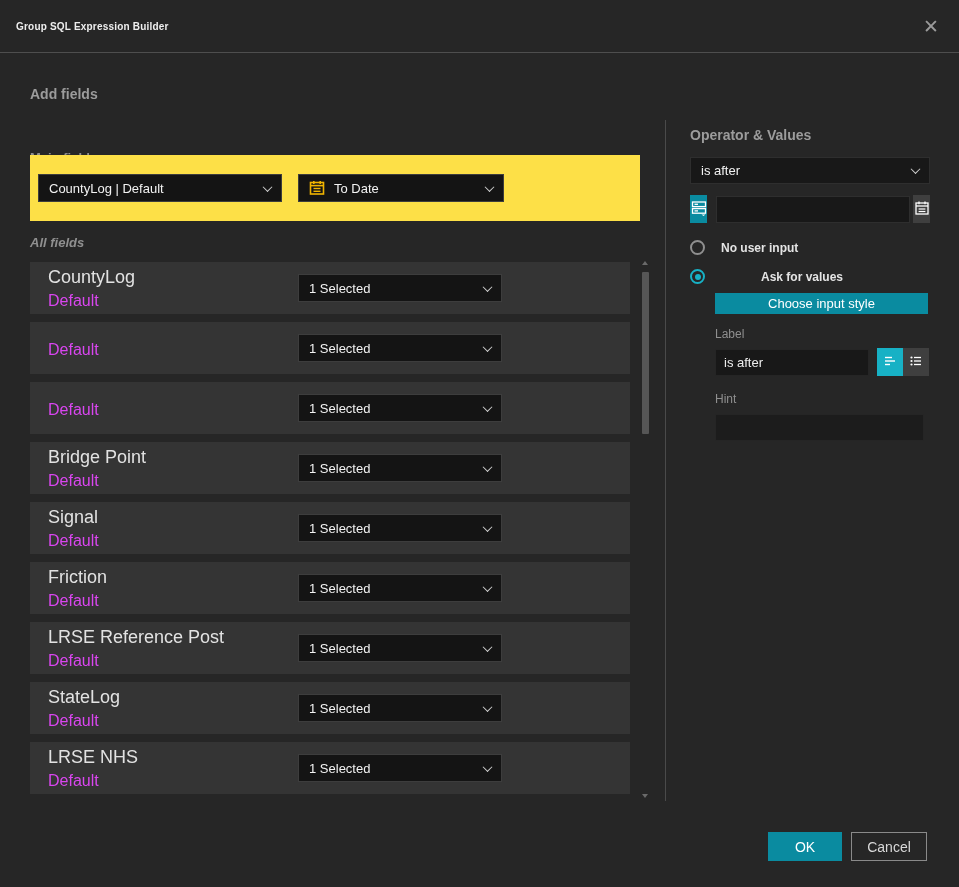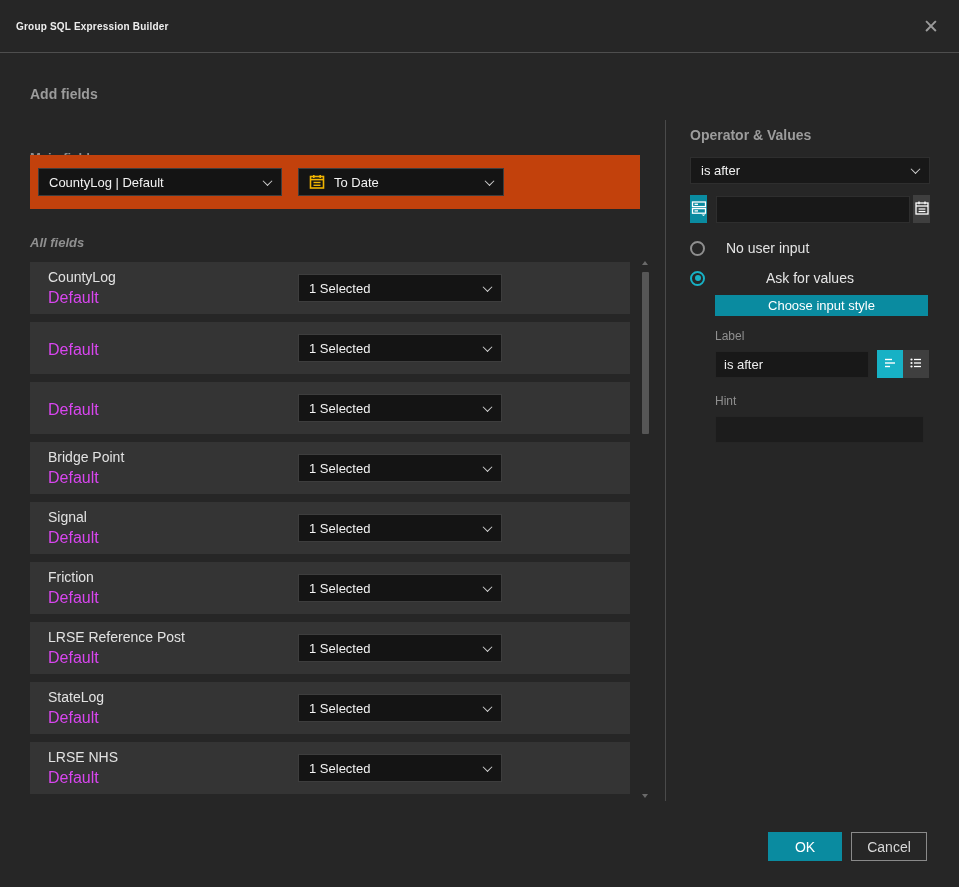--- a/index.html
+++ b/index.html
@@ -9,33 +9,33 @@
   
   .header { height:53px; display:flex; align-items:center; padding:0 16px; border-bottom:1px solid #4e4e4e; }
   .title { font-size:10px; font-weight:bold; color:#eeeeee; letter-spacing:.2px; }
   .close-btn { margin-left:auto; color:#9a9a9a; font-size:19px; line-height:1; cursor:pointer; padding:4px; }
 
   .section-title { position:absolute; left:30px; top:86px; font-size:14px; font-weight:bold; color:#9c9c9c; }
 
   
   .group-label { font-size:13px; font-weight:bold; color:#8f8f8f; }
   .main-field-label { position:absolute; left:30px; top:150px;text-align:right; }
-  .main-panel { position:absolute; left:30px; top:155px; width:610px; height:54px; background:#c2410c; display:flex; align-items:center; padding:0 8px; }
+  .main-panel { position:absolute; left:30px; top:155px; width:610px; height:66px; background:#fde047; display:flex; align-items:center; padding:0 8px; }
   .sel { background:#141414; border:1px solid #3d3d3d; color:#f2f2f2; font-size:13px; height:28px; display:flex; align-items:center; padding:0 10px; cursor:pointer; }
   .sel .chev { margin-left:auto; }
   .chev { width:7px; height:7px; border-right:1.5px solid #cfcfcf; border-bottom:1.5px solid #cfcfcf; transform:rotate(45deg) translate(-1px,-1px); display:inline-block; }
   .main-sel-1 { width:244px; }
   .main-sel-2 { width:206px; margin-left:16px; }
   .cal-gold { margin-right:9px; display:inline-flex; }
 
   .all-fields-label { position:absolute; left:30px; top:235px;font-style:italic; }
   .fields-list { position:absolute; left:30px; top:262px; width:600px; }
   .field-row { width:600px; height:52px; background:#343434; margin-bottom:8px; display:flex; align-items:center; padding-left:18px; }
   .field-texts { width:250px; }
-  .field-name { font-size:14px; color:#e2e2e2; }
+  .field-name { font-size:18px; color:#e2e2e2; }
   .field-sub { font-size:16px; color:#d946ef; margin-top:4px; }
   .row-sel { width:204px; }
 
   
   .scrollbar { position:absolute; left:641px; top:257px; width:9px; height:545px; }
   .sb-up { position:absolute; top:4px; left:1px; width:0; height:0; border-left:3.5px solid transparent; border-right:3.5px solid transparent; border-bottom:4px solid #6a6a6a; }
   .sb-down { position:absolute; bottom:4px; left:1px; width:0; height:0; border-left:3.5px solid transparent; border-right:3.5px solid transparent; border-top:4px solid #6a6a6a; }
   .sb-thumb { position:absolute; top:15px; left:1px; width:7px; height:162px; background:#565656; border-radius:1px; }
 
   .v-sep { position:absolute; left:665px; top:120px; width:1px; height:681px; background:#4a4a4a; }
@@ -48,21 +48,21 @@
   .icon-btn { width:28px; height:28px; display:flex; align-items:center; justify-content:center; cursor:pointer; border:none; }
   .icon-btn.teal { background:var(--accent,#0a8ba0); }
   .icon-btn.gray { background:#3f3f3f; }
   .value-input { flex:1; height:27px; background:#181818; border:1px solid #2e2e2e; margin:0 3px 0 9px; color:#eee; font-size:13px; padding:0 8px; font-family:"Liberation Sans", sans-serif; }
 
   .radio-row { display:flex; align-items:center; margin-top:17px; cursor:pointer; }
   .radio-row + .radio-row { margin-top:14px;gap:40px; }
   .radio { width:15px; height:15px; border-radius:50%; border:2px solid #8f8f8f; position:relative; flex:0 0 15px; }
   .radio.checked { border-color:var(--accent-bright,#17b1c5); }
   .radio.checked::after { content:""; position:absolute; left:2.5px; top:2.5px; width:6px; height:6px; border-radius:50%; background:var(--accent-bright,#17b1c5); }
-  .radio-label { margin-left:21px; font-size:14px; color:#e4e4e4; }
+  .radio-label { margin-left:16px; font-size:12px; color:#e4e4e4;font-weight:bold; }
 
   .indent { margin-left:25px; }
   .choose-btn { margin-top:9px; width:213px; height:21px; background:var(--accent,#0a8ba0); color:#fff; border:none; font-size:13px; font-family:"Liberation Sans", sans-serif; cursor:pointer; }
   .small-label { margin-top:13px; font-size:12px; color:#8f8f8f; }
   .label-row { display:flex; align-items:center; margin-top:7px; }
   .text-input { height:27px; background:#181818; border:1px solid #252525; color:#eee; font-size:13px; padding:0 8px; font-family:"Liberation Sans", sans-serif; }
   .label-input { width:154px; }
   .mini-btn { width:26px; height:28px; display:flex; align-items:center; justify-content:center; cursor:pointer; border:none; }
   .mini-btn.teal { background:var(--accent-bright,#12a7bb); margin-left:8px; }
   .mini-btn.gray { background:#3f3f3f; }

